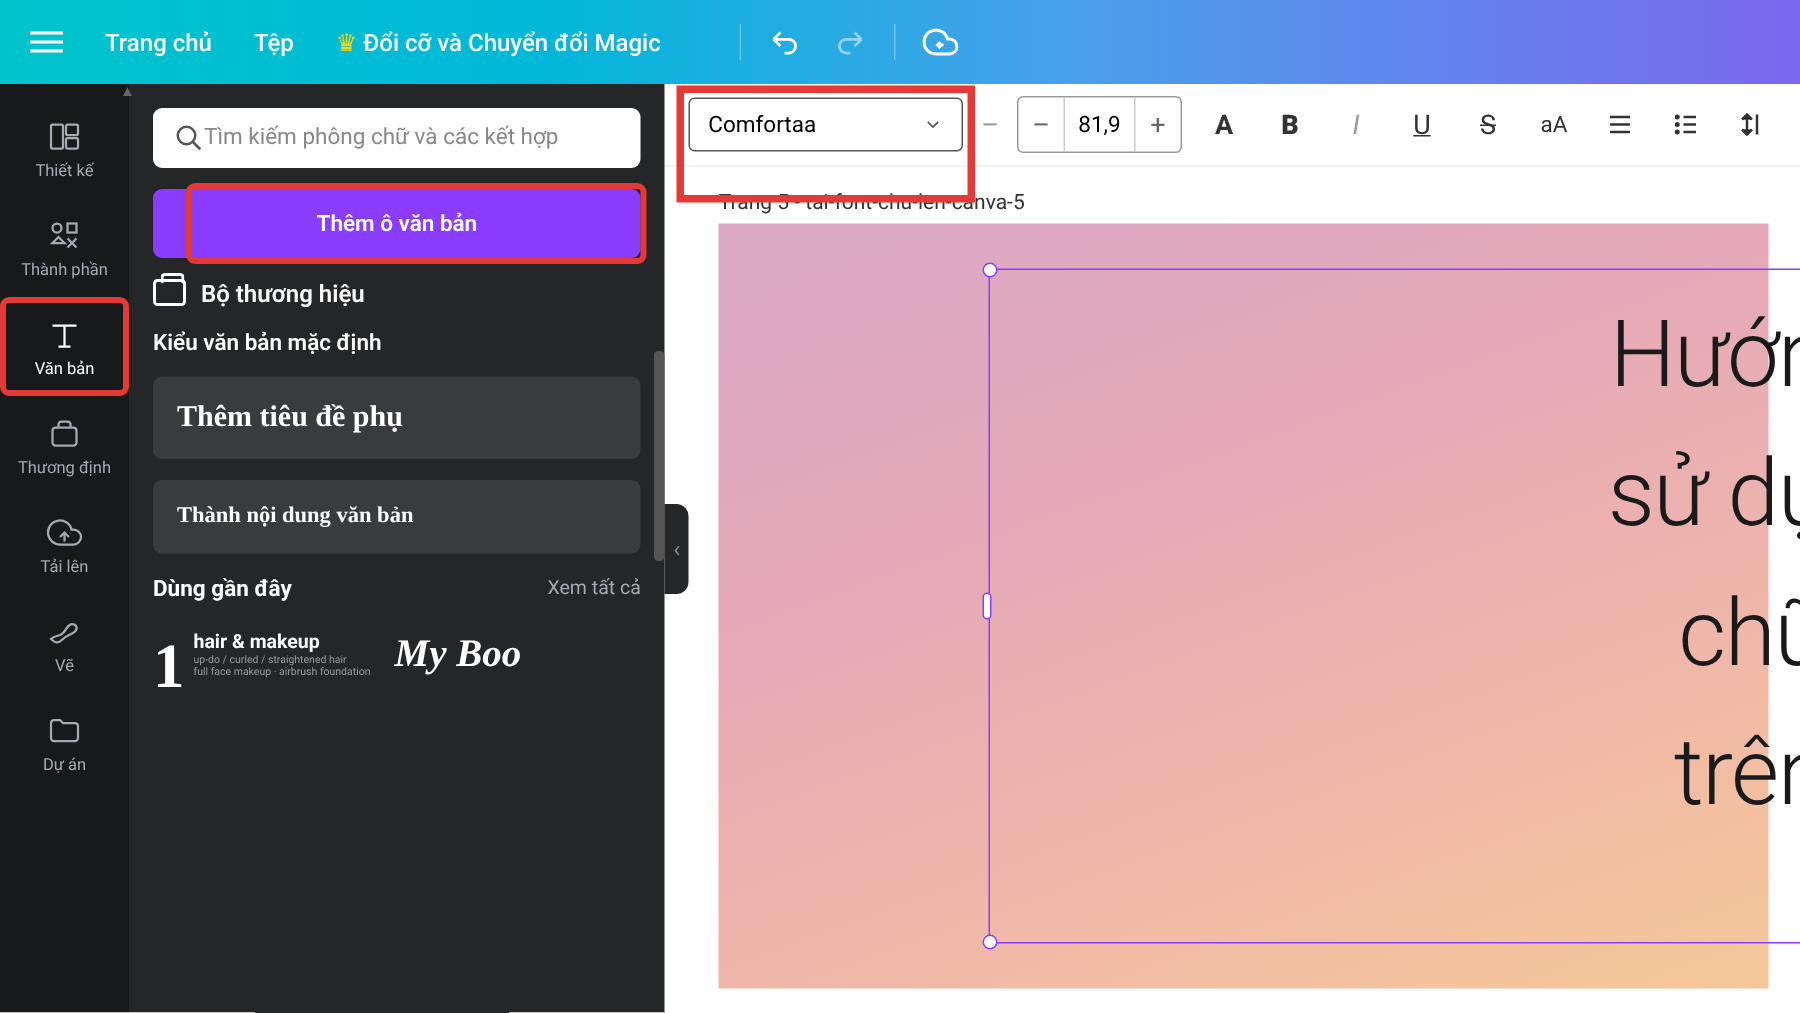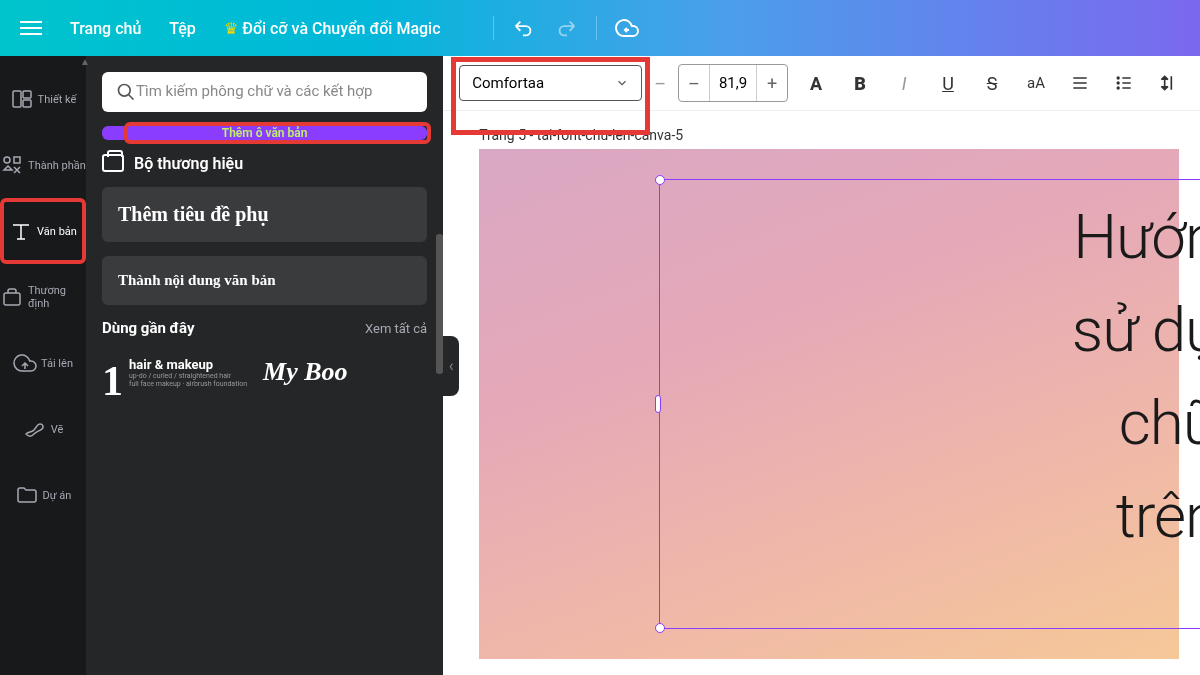--- a/index.html
+++ b/index.html
@@ -7,31 +7,31 @@
 .topbar{height:56px;background:linear-gradient(90deg,#00c4cc 0%,#00b8d9 30%,#4a9feb 60%,#7b68ee 100%);display:flex;align-items:center;padding:0 20px;gap:28px;color:#fff}
 .hamburger{display:flex;flex-direction:column;gap:4px;cursor:pointer}
 .hamburger span{width:22px;height:2px;background:#fff}
 .topbar-item{color:#fff;font-size:16px;font-weight:500;cursor:pointer}
 .crown{color:#ffd700}
 .top-icons{display:flex;gap:18px;margin-left:24px;align-items:center}
 .top-icon{width:24px;height:24px;display:flex;align-items:center;justify-content:center;cursor:pointer}
 .divider{width:1px;height:24px;background:rgba(255,255,255,.3)}
 .main{display:flex;height:619px}
 .sidebar{width:86px;background:#18191b;display:flex;flex-direction:column;align-items:center;padding-top:10px}
-.side-item{width:86px;height:66px;display:flex;flex-direction:row;align-items:center;justify-content:center;gap:4px;color:#a8a8b3;cursor:pointer;font-size:11px}
+.side-item{width:86px;height:66px;display:flex;flex-direction:column;align-items:center;justify-content:center;gap:4px;color:#a8a8b3;cursor:pointer;font-size:11px}
 .side-item.active{color:#fff}
 .side-icon{width:24px;height:24px;display:flex;align-items:center;justify-content:center}
 .red-box{border:4px solid #e53935;border-radius:6px}
 .panel{width:400px;background:#252627;padding:16px;display:flex;flex-direction:column;gap:14px;position:relative}
 .panel-caret{position:absolute;left:-6px;top:0;color:#666;font-size:10px}
 .search{display:flex;align-items:flex-start;background:#fff;border-radius:6px;padding:10px 14px;}
 .search input{border:none;outline:none;font-size:15px;color:#333;flex:1;background:transparent}
 .search input::placeholder{color:#888}
 .add-text-wrap{position:relative}
-.add-text{background:#8b3dff;color:#bef264;text-align:center;border-radius:6px;font-weight:600;font-size:12px;cursor:pointer}
+.add-text{background:#8b3dff;color:#ffffff;text-align:center;padding:14px;border-radius:6px;font-weight:600;font-size:15px;cursor:pointer}
 .add-text-red{position:absolute;inset:-4px -4px -4px 22px;border:4px solid #e53935;border-radius:6px;pointer-events:none}
 .brand-row{display:flex;align-items:flex-start;gap:10px;color:#fff;font-weight:600;font-size:16px}
 .brand-icon{width:22px;height:18px;border:2px solid #fff;border-radius:3px;position:relative}
 .brand-icon::before{content:"";position:absolute;top:-6px;left:3px;width:12px;height:5px;border:2px solid #fff;border-bottom:none;border-radius:3px 3px 0 0}
 .title-card{background:#3a3b3d;border-radius:6px;padding:18px;color:#fff;font-size:26px;font-weight:700;cursor:pointer}
 .section-label{color:#fff;font-weight:600;font-size:15px}
 .style-card{background:#3a3b3d;border-radius:6px;padding:16px;color:#fff;cursor:pointer}
 .subtitle{font-family:Georgia,serif;font-size:20px;font-weight:700}
 .bodytext{font-family:Georgia,serif;font-size:15px;font-weight:600}
 .recent-row{display:flex;justify-content:space-between;align-items:center;color:#fff}
@@ -182,20 +182,21 @@
       <input placeholder="Tìm kiếm phông chữ và các kết hợp" style="">
     </div>
     <div class="add-text-wrap">
       <div class="add-text">Thêm ô văn bản</div>
       <div class="add-text-red"></div>
     </div>
     <div class="brand-row">
       <div class="brand-icon"></div>
       <span>Bộ thương hiệu</span>
     </div>
+    <div class="section-label">Kiểu văn bản mặc định</div>
     <div class="style-card subtitle">Thêm tiêu đề phụ</div>
     <div class="style-card bodytext">Thành nội dung văn bản</div>
     <div class="recent-row">
       <span class="recent-label">Dùng gần đây</span>
       <span class="see-all">Xem tất cả</span>
     </div>
     <div class="recent-items">
       <div class="recent-1">
         <span class="big1">1</span>
         <div class="hair">

